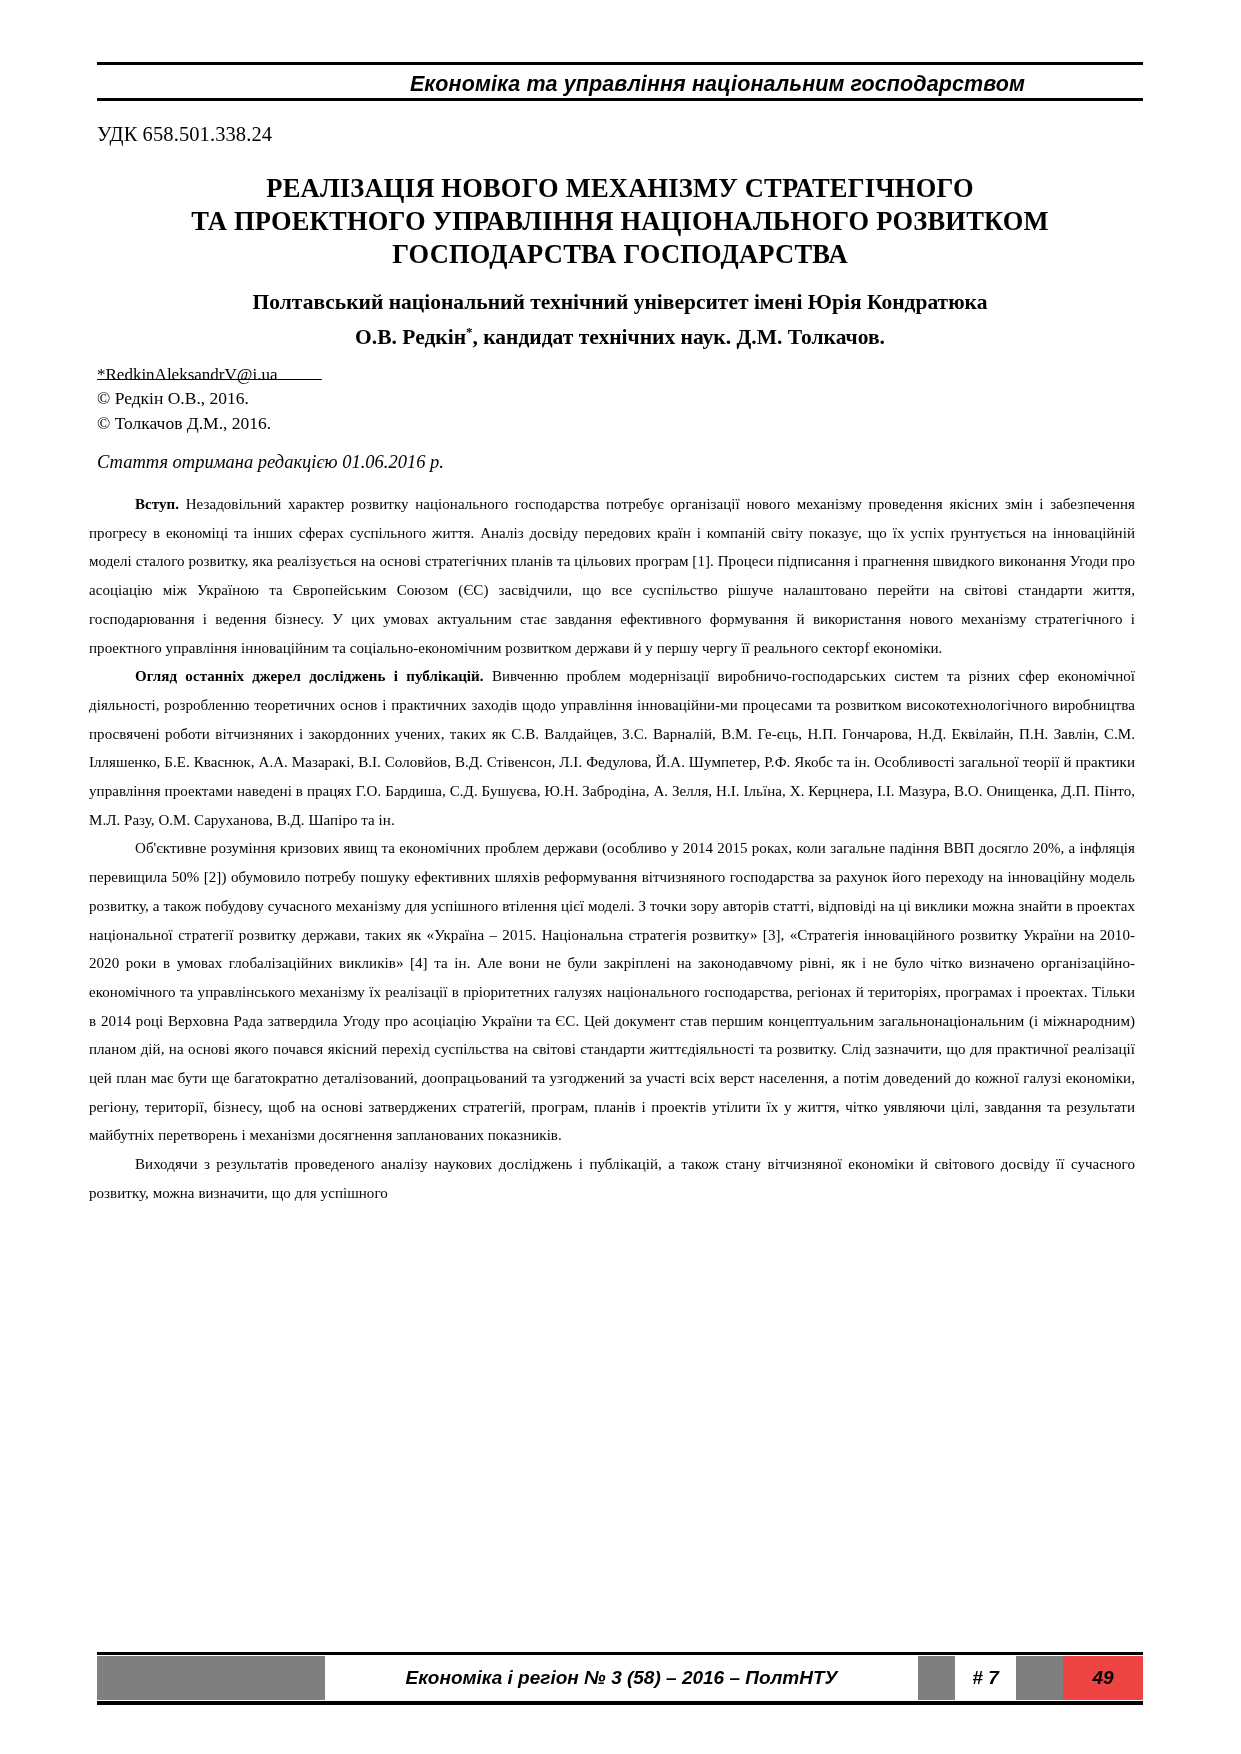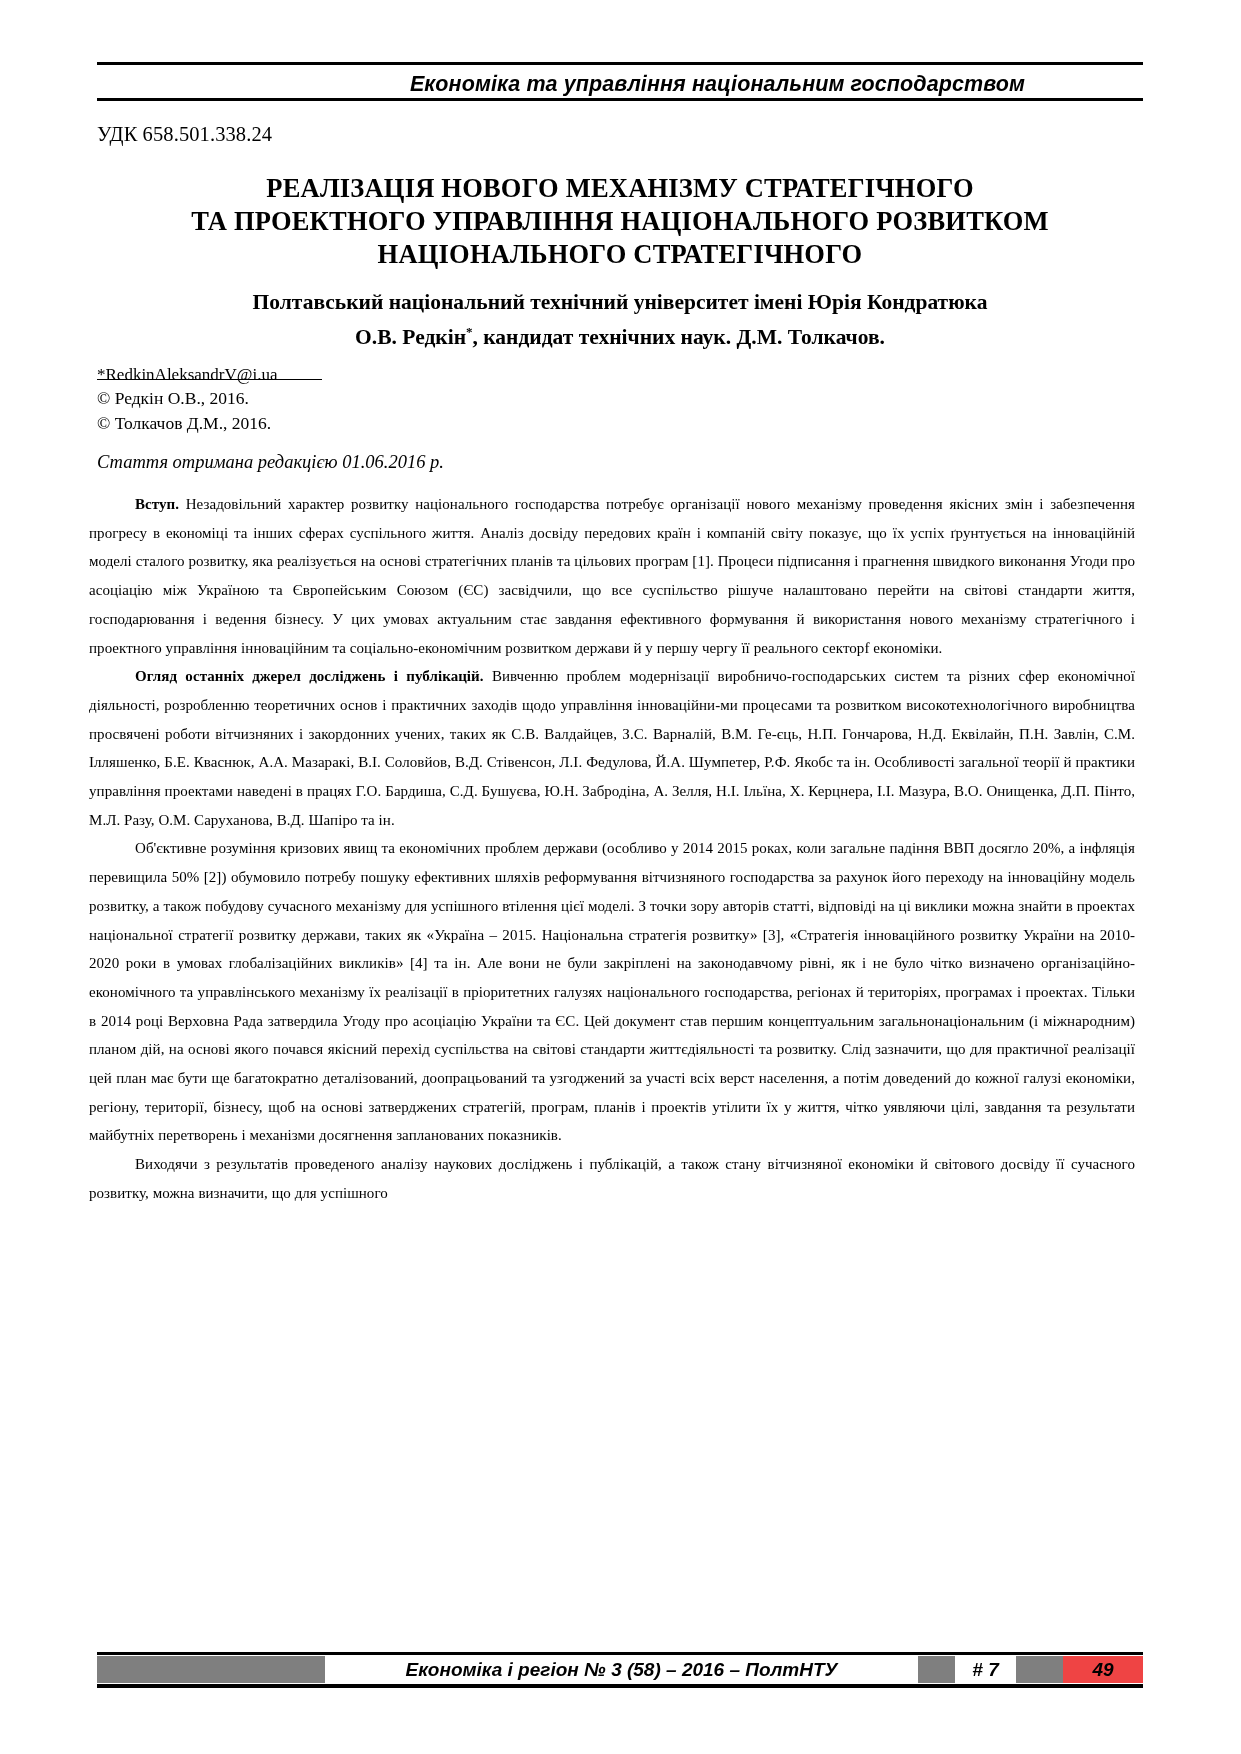--- a/index.html
+++ b/index.html
@@ -175,21 +175,21 @@
   }
   .footer-rule-bottom {
     border-top: 1px solid #000;
     border-bottom: 3px solid #000;
     height: 0;
     margin-top: 1px;
   }
   .footer-bar {
     display: flex;
     align-items: stretch;
-    height: 27px;
+    height: 44px;
     font-family: "Liberation Sans", "DejaVu Sans", sans-serif;
     font-weight: bold;
     font-style: italic;
     font-size: 19px;
   }
   .fcell {
     display: flex;
     align-items: center;
     justify-content: center;
     white-space: nowrap;
@@ -214,21 +214,21 @@
       <div class="header-title">Економіка та управління національним господарством</div>
     </div>
     <div class="header-rule-bottom"></div>
   </div>
 
   <div class="udc">УДК 658.501.338.24</div>
 
   <div class="title">
     <span class="tline">РЕАЛІЗАЦІЯ НОВОГО МЕХАНІЗМУ СТРАТЕГІЧНОГО</span>
     <span class="tline">ТА ПРОЕКТНОГО УПРАВЛІННЯ НАЦІОНАЛЬНОГО РОЗВИТКОМ</span>
-    <span class="tline">НАЦІОНАЛЬНОГО СТРАТЕГІЧНОГО</span>
+    <span class="tline">ГОСПОДАРСТВА ГОСПОДАРСТВА</span>
   </div>
 
   <div class="authors">
     <span class="aline">Полтавський національний технічний університет імені Юрія Кондратюка</span>
     <span class="aline"><span>О.В. Редкін</span><sup>*</sup><span>, кандидат технічних наук. Д.М. Толкачов.</span></span>
   </div>
 
   <div class="email">*RedkinAleksandrV@i.ua</div>
 
   <div class="copy-rule"></div>

